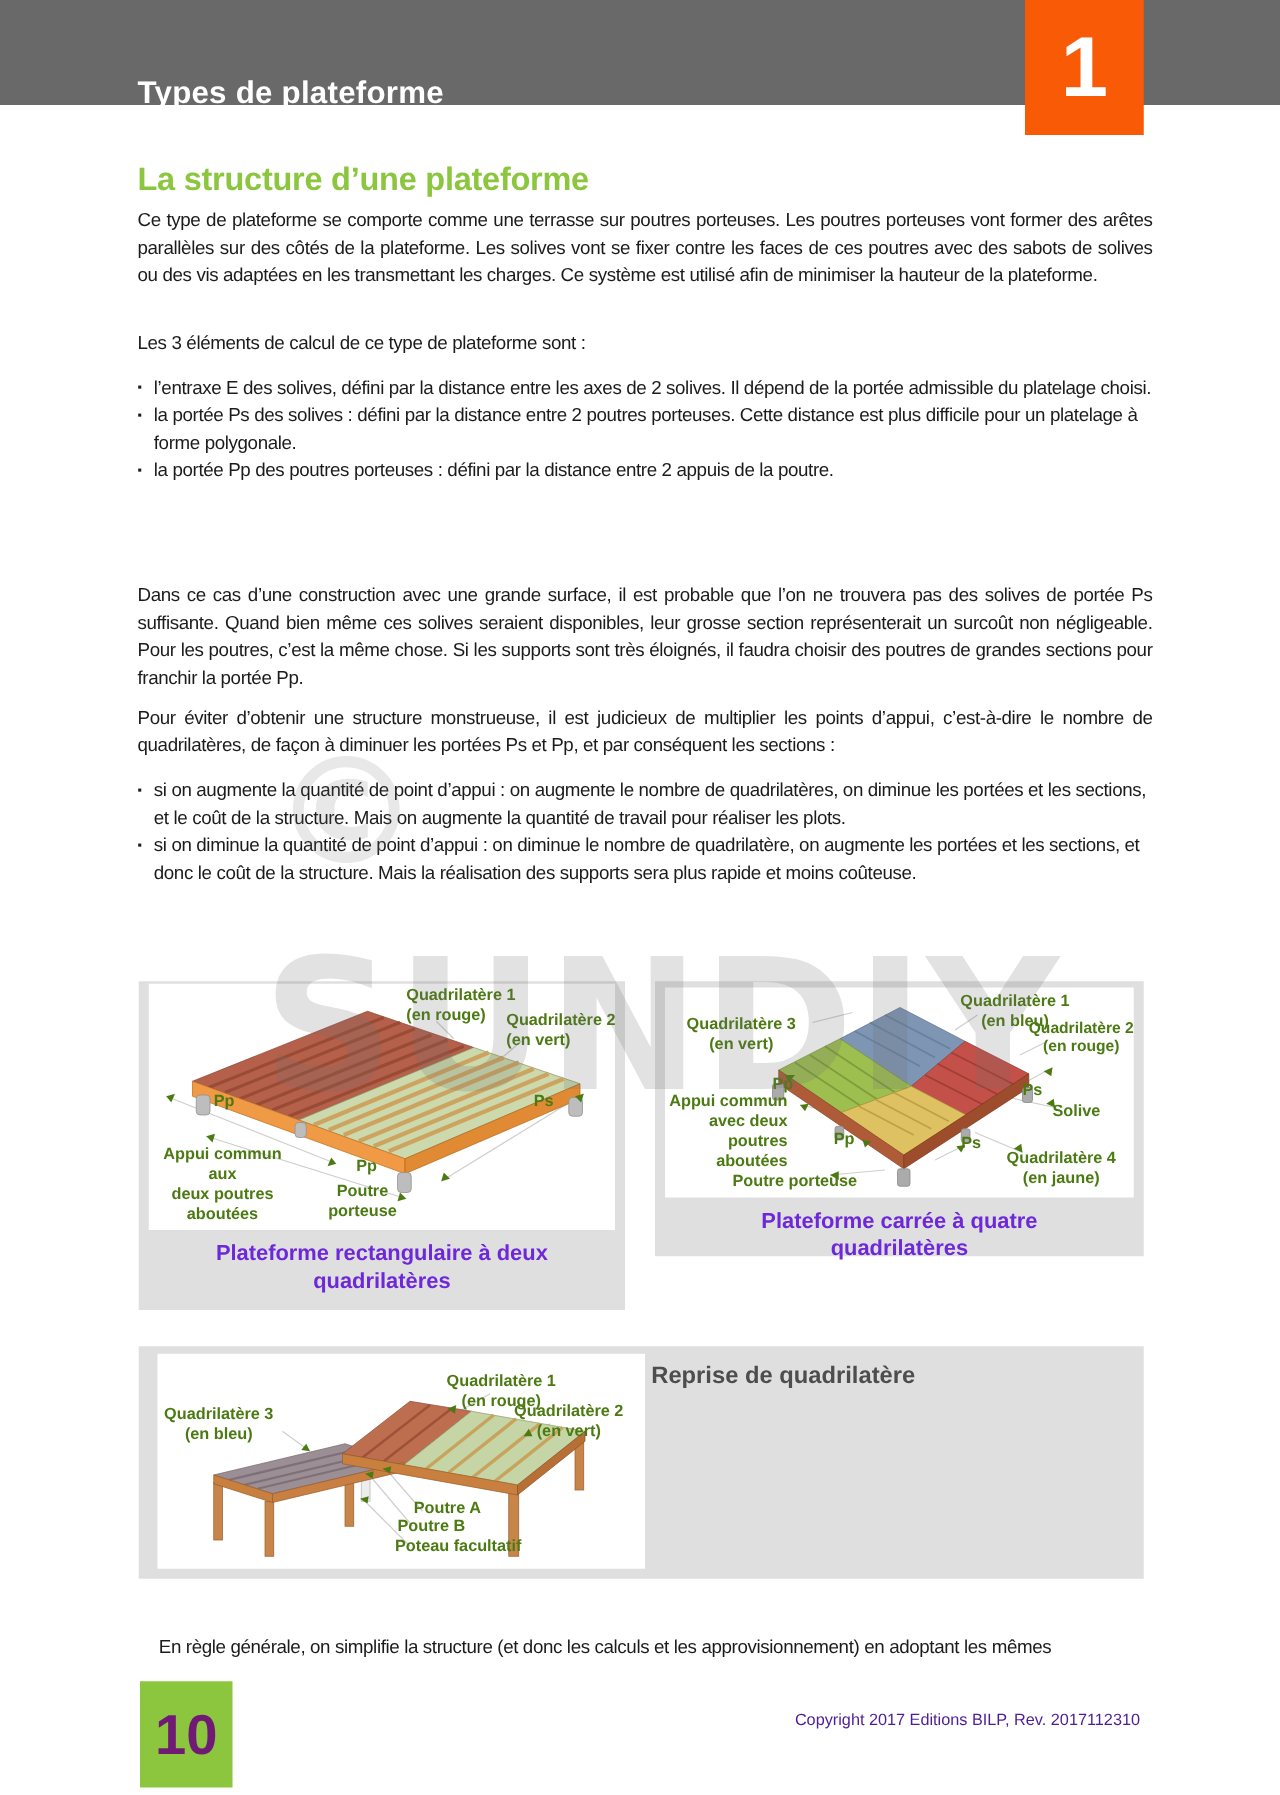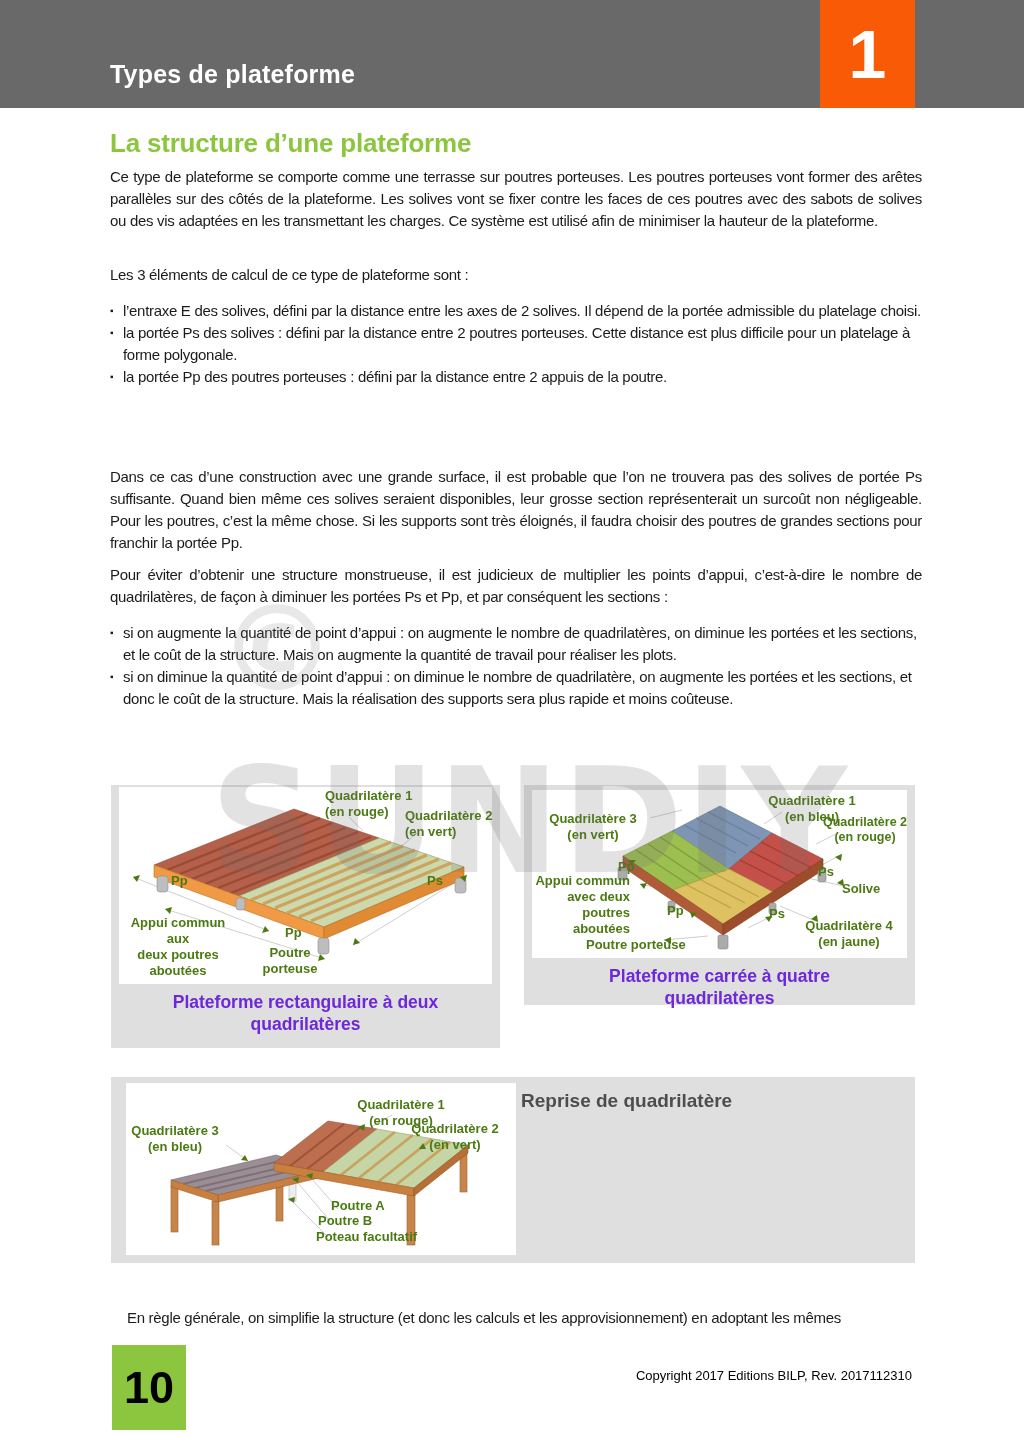--- a/index.html
+++ b/index.html
@@ -1,19 +1,19 @@
 <!DOCTYPE html>
 <html><head>
 <meta charset="utf-8">
 <style>
   html,body{margin:0;padding:0;background:#ffffff;}
   .page{position:relative;width:1024px;height:1436px;background:#ffffff;overflow:hidden;
         font-family:"Liberation Sans",sans-serif;color:#1b1b1b;}
   
-  .header-band{position:absolute;left:0;top:0;width:1024px;height:108px;background:#696969;}
+  .header-band{position:absolute;left:0;top:0;width:1024px;height:84px;background:#696969;}
   .page-title{position:absolute;left:110px;top:60px;font-size:25px;font-weight:bold;color:#ffffff;letter-spacing:0.2px;}
   .chapter-box{position:absolute;left:820px;top:0;width:95px;height:108px;background:#F85A05;
                display:flex;align-items:center;justify-content:center;}
   .chapter-num{font-size:68px;font-weight:bold;color:#ffffff;line-height:1;}
   
   .h-green{position:absolute;left:110px;font-size:26px;font-weight:bold;color:#8CC63F;letter-spacing:-0.2px;}
   .body-txt{position:absolute;left:110px;width:812px;font-size:15px;line-height:22px;letter-spacing:-0.3px;}
   .just{text-align:justify;}
   ul.bullets{position:absolute;left:110px;width:812px;margin:0;padding:0;list-style:none;
              font-size:15px;line-height:22px;letter-spacing:-0.3px;}
@@ -25,23 +25,23 @@
   .fig-canvas svg{display:block;}
   .fig-label{position:absolute;font-size:13px;font-weight:bold;color:#4C7A12;line-height:1.22;
              white-space:pre-line;}
   .fig-caption{position:absolute;left:0;right:0;text-align:center;font-size:17.5px;font-weight:bold;
                color:#6d28d9;line-height:22px;padding:0 40px;}
   .reprise-h{position:absolute;font-size:19px;font-weight:bold;color:#4D4D4D;}
   .reprise-b{position:absolute;font-size:13.5px;line-height:24px;color:#555555;letter-spacing:-0.2px;}
   
   .pagenum-box{position:absolute;left:112px;top:1345px;width:74px;height:85px;background:#8CC63F;
                display:flex;align-items:center;justify-content:center;}
-  .pagenum{font-size:45px;font-weight:bold;color:#000000;}
+  .pagenum{font-size:45px;font-weight:bold;color:#701a75;}
   .copyright{position:absolute;right:112px;top:1368px;width:420px;text-align:right;
-             font-size:13px;color:#000000;}
+             font-size:13px;color:#4c1d95;}
   
   .wm{position:absolute;z-index:30;pointer-events:none;font-weight:bold;
       font-family:"DejaVu Sans",sans-serif;}
   .wm-copy{left:218px;top:580px;font-size:118px;color:rgba(115,115,115,0.16);}
   .wm-text{left:210px;top:736px;font-size:146px;letter-spacing:2px;color:rgba(110,110,110,0.20);}
 </style>
 </head>
 <body>
 
 <div class="page">

